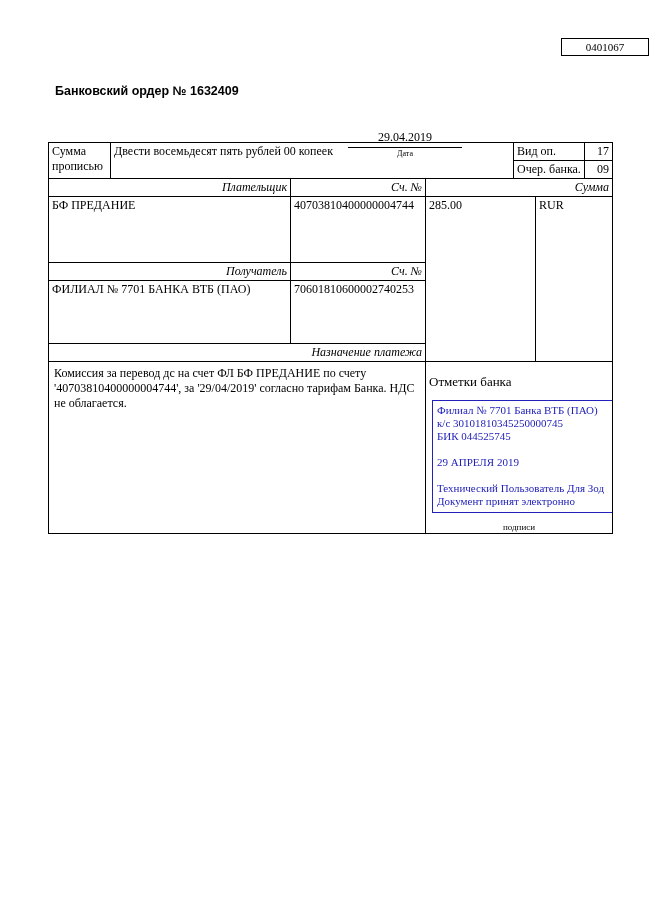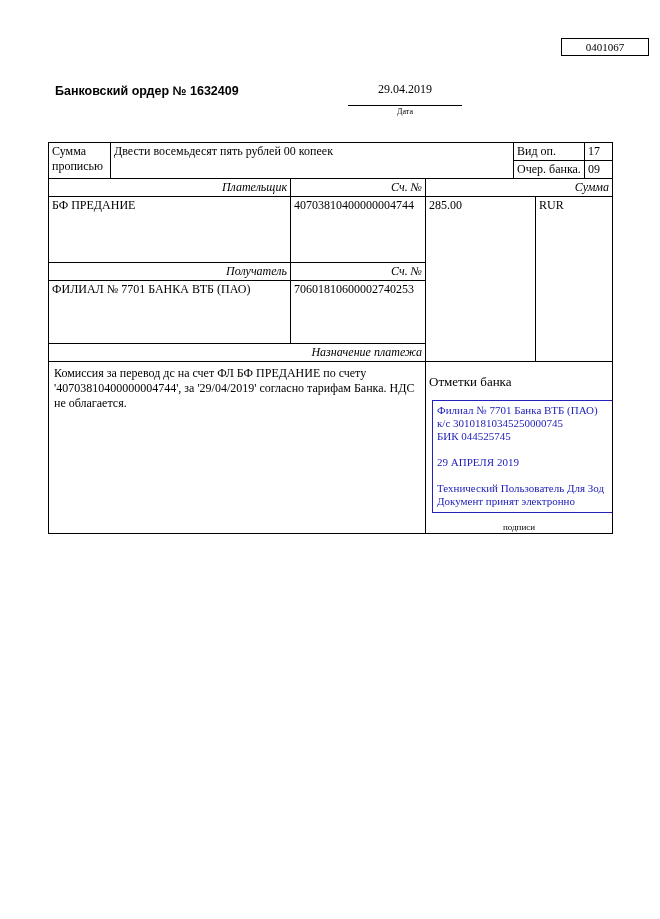--- a/index.html
+++ b/index.html
@@ -14,33 +14,33 @@
     left:561px; top:38px; width:88px; height:18px;
     border:1px solid #000; text-align:center;
     font-size:11px; line-height:16px;
   }
   .doc-title {
     left:55px; top:84px;
     font-family:"Liberation Sans", sans-serif;
     font-weight:bold; font-size:12.5px;
   }
   .date-block { left:348px; top:82px; width:114px; text-align:center; }
-  .date-value { font-size:12px; padding-bottom:8px; border-bottom:1px solid #000; }
+  .date-value { font-size:12px; padding-bottom:2px; border-bottom:1px solid #000;margin-top:48px; }
   .date-label { font-size:8px; padding-top:1px; }
 
   table.order {
     position:absolute; left:48px; top:142px; width:564px;
     border-collapse:collapse; table-layout:fixed; font-size:12px;
   }
   table.order td {
     border:1px solid #000; vertical-align:top;
     padding:1px 3px; overflow:hidden;
   }
   td.hdr { text-align:right; vertical-align:middle; padding:0 2px;font-style:italic; }
-  td.val-center { text-align:left; vertical-align:middle; }
+  td.val-center { text-align:right; vertical-align:middle; }
   td.noborder { border:none; padding:0; }
   .purpose-text { width:376px; padding:3px 0 0 2px; font-size:12px; line-height:15px; }
 
   .marks-label { text-align:left; font-size:13px; padding-top:11px; }
   .bank-stamp {
     margin:10px 0 0 3px; width:182px;
     border:1px solid #2222bb; color:#2222bb;
     font-size:11px; line-height:13px; padding:3px 4px 4px 4px;
   }
   .stamp-gap { height:13px; }

